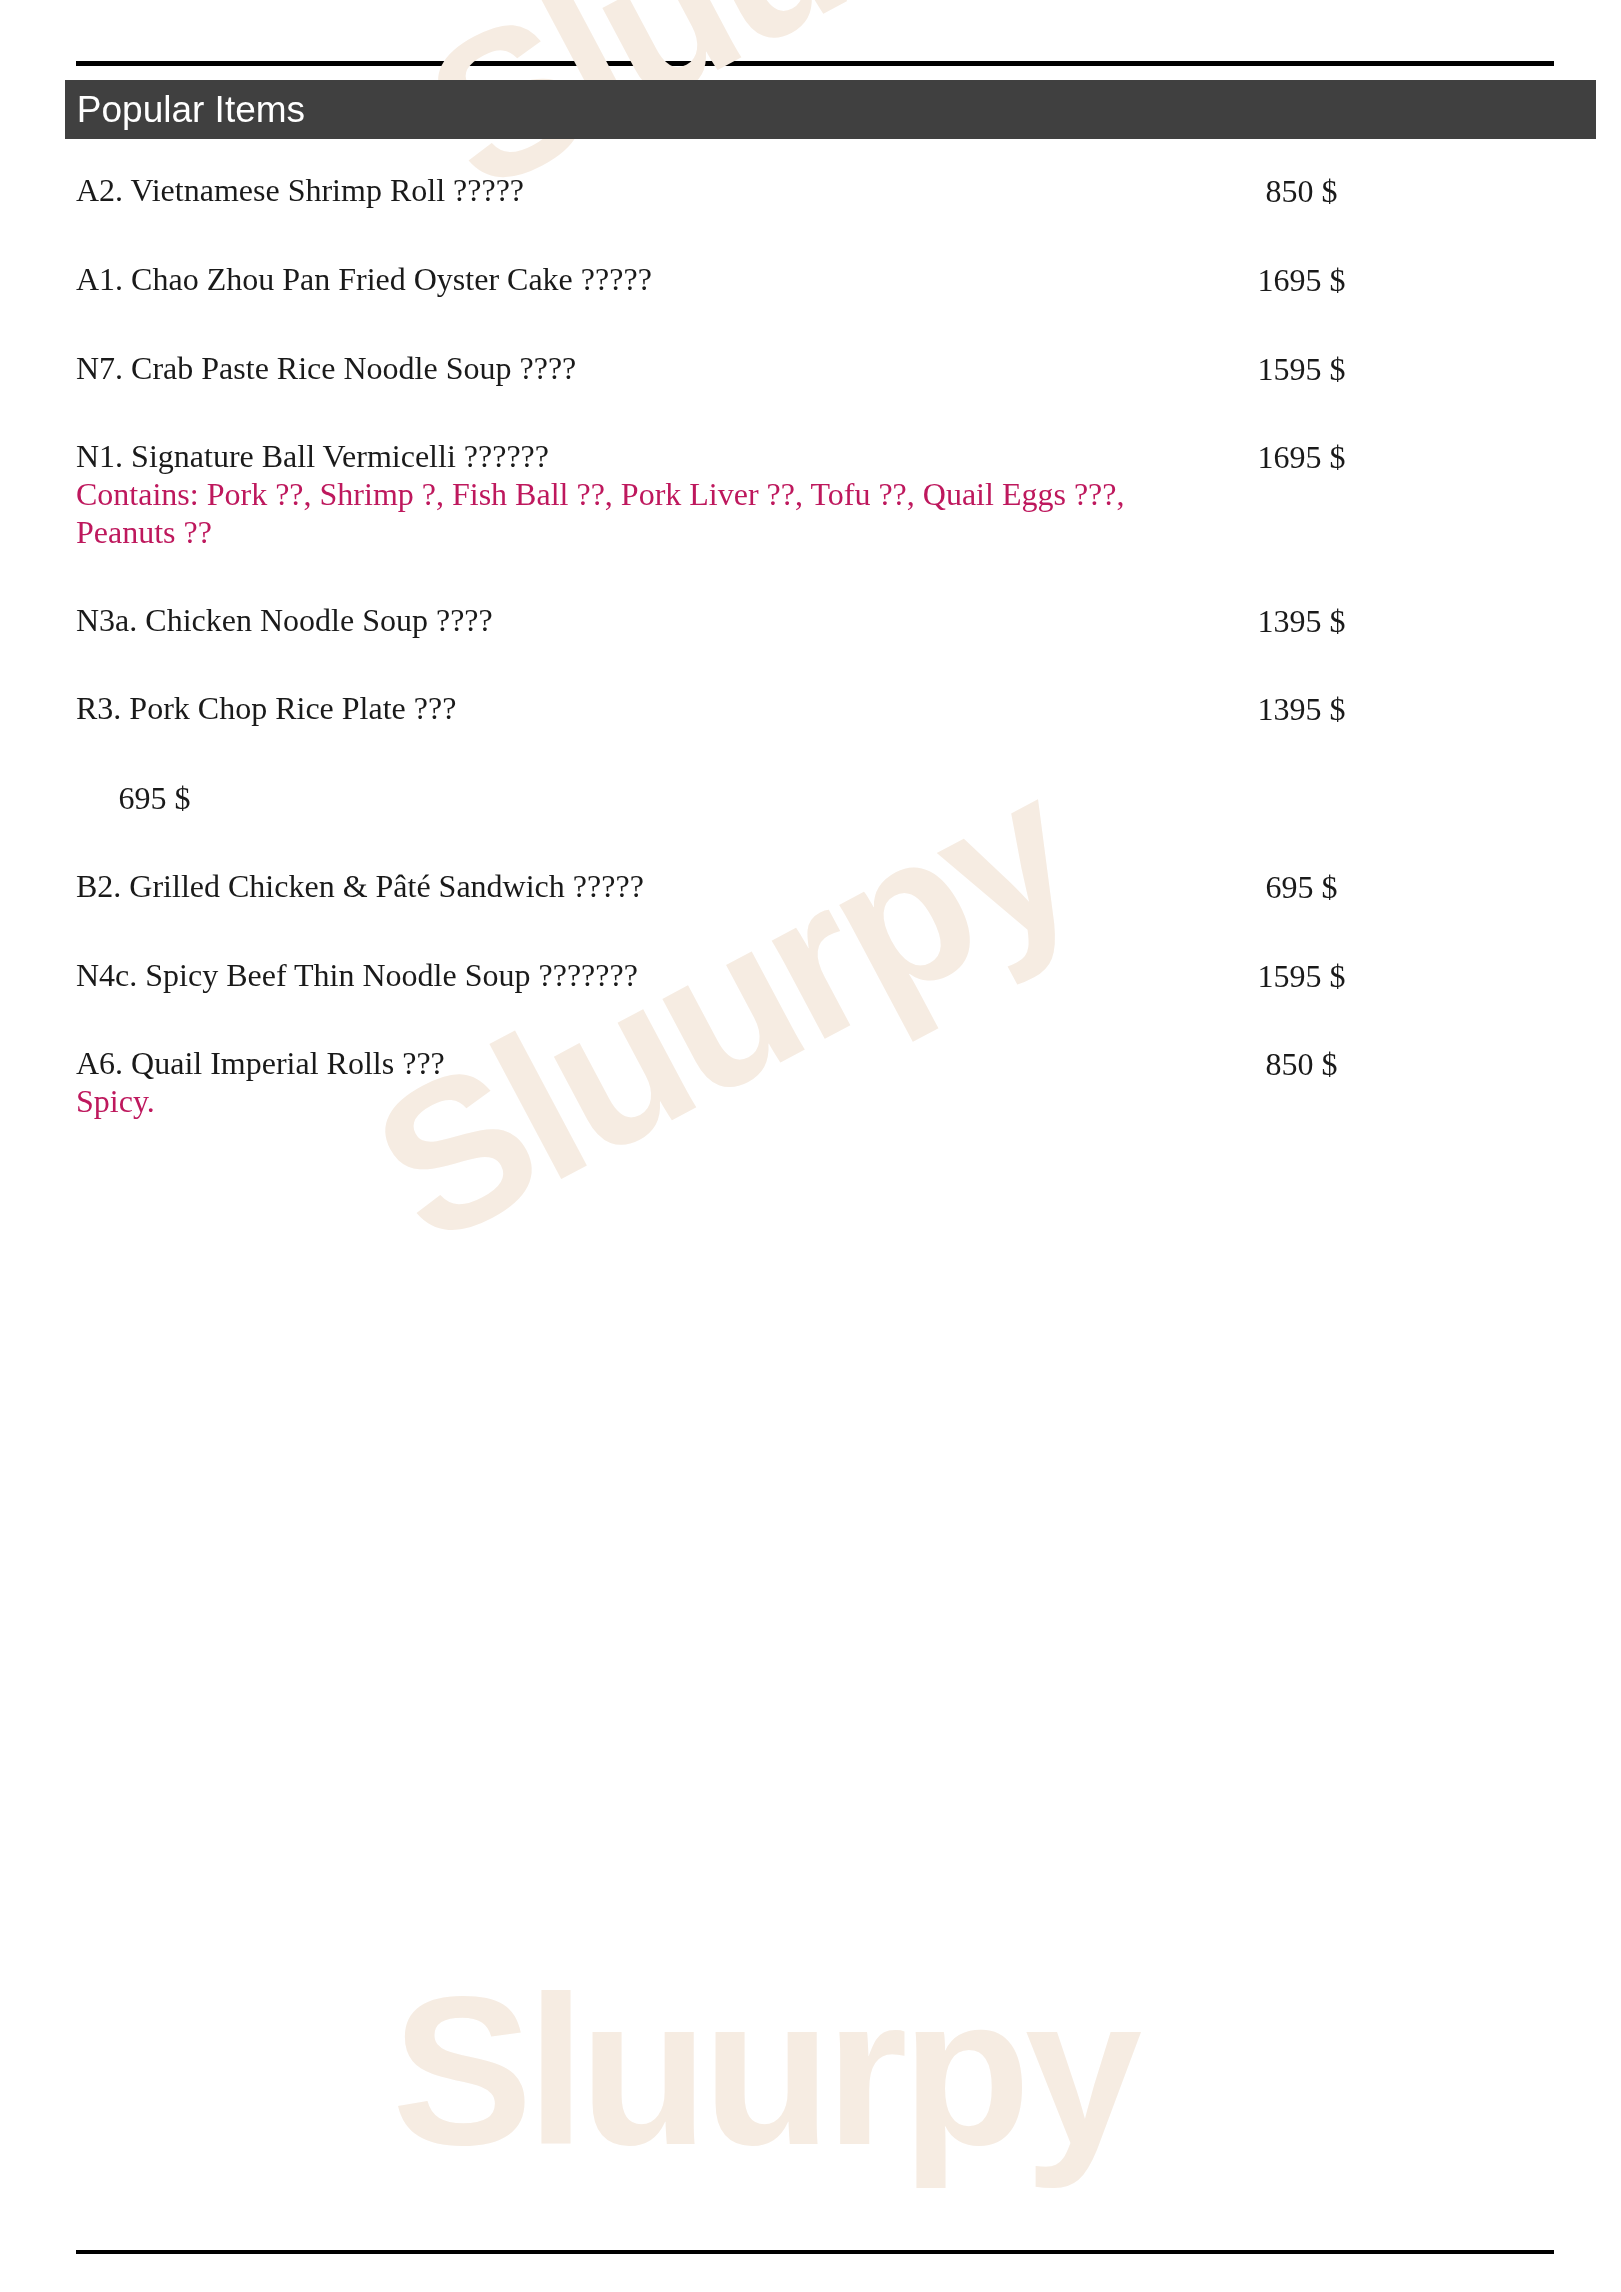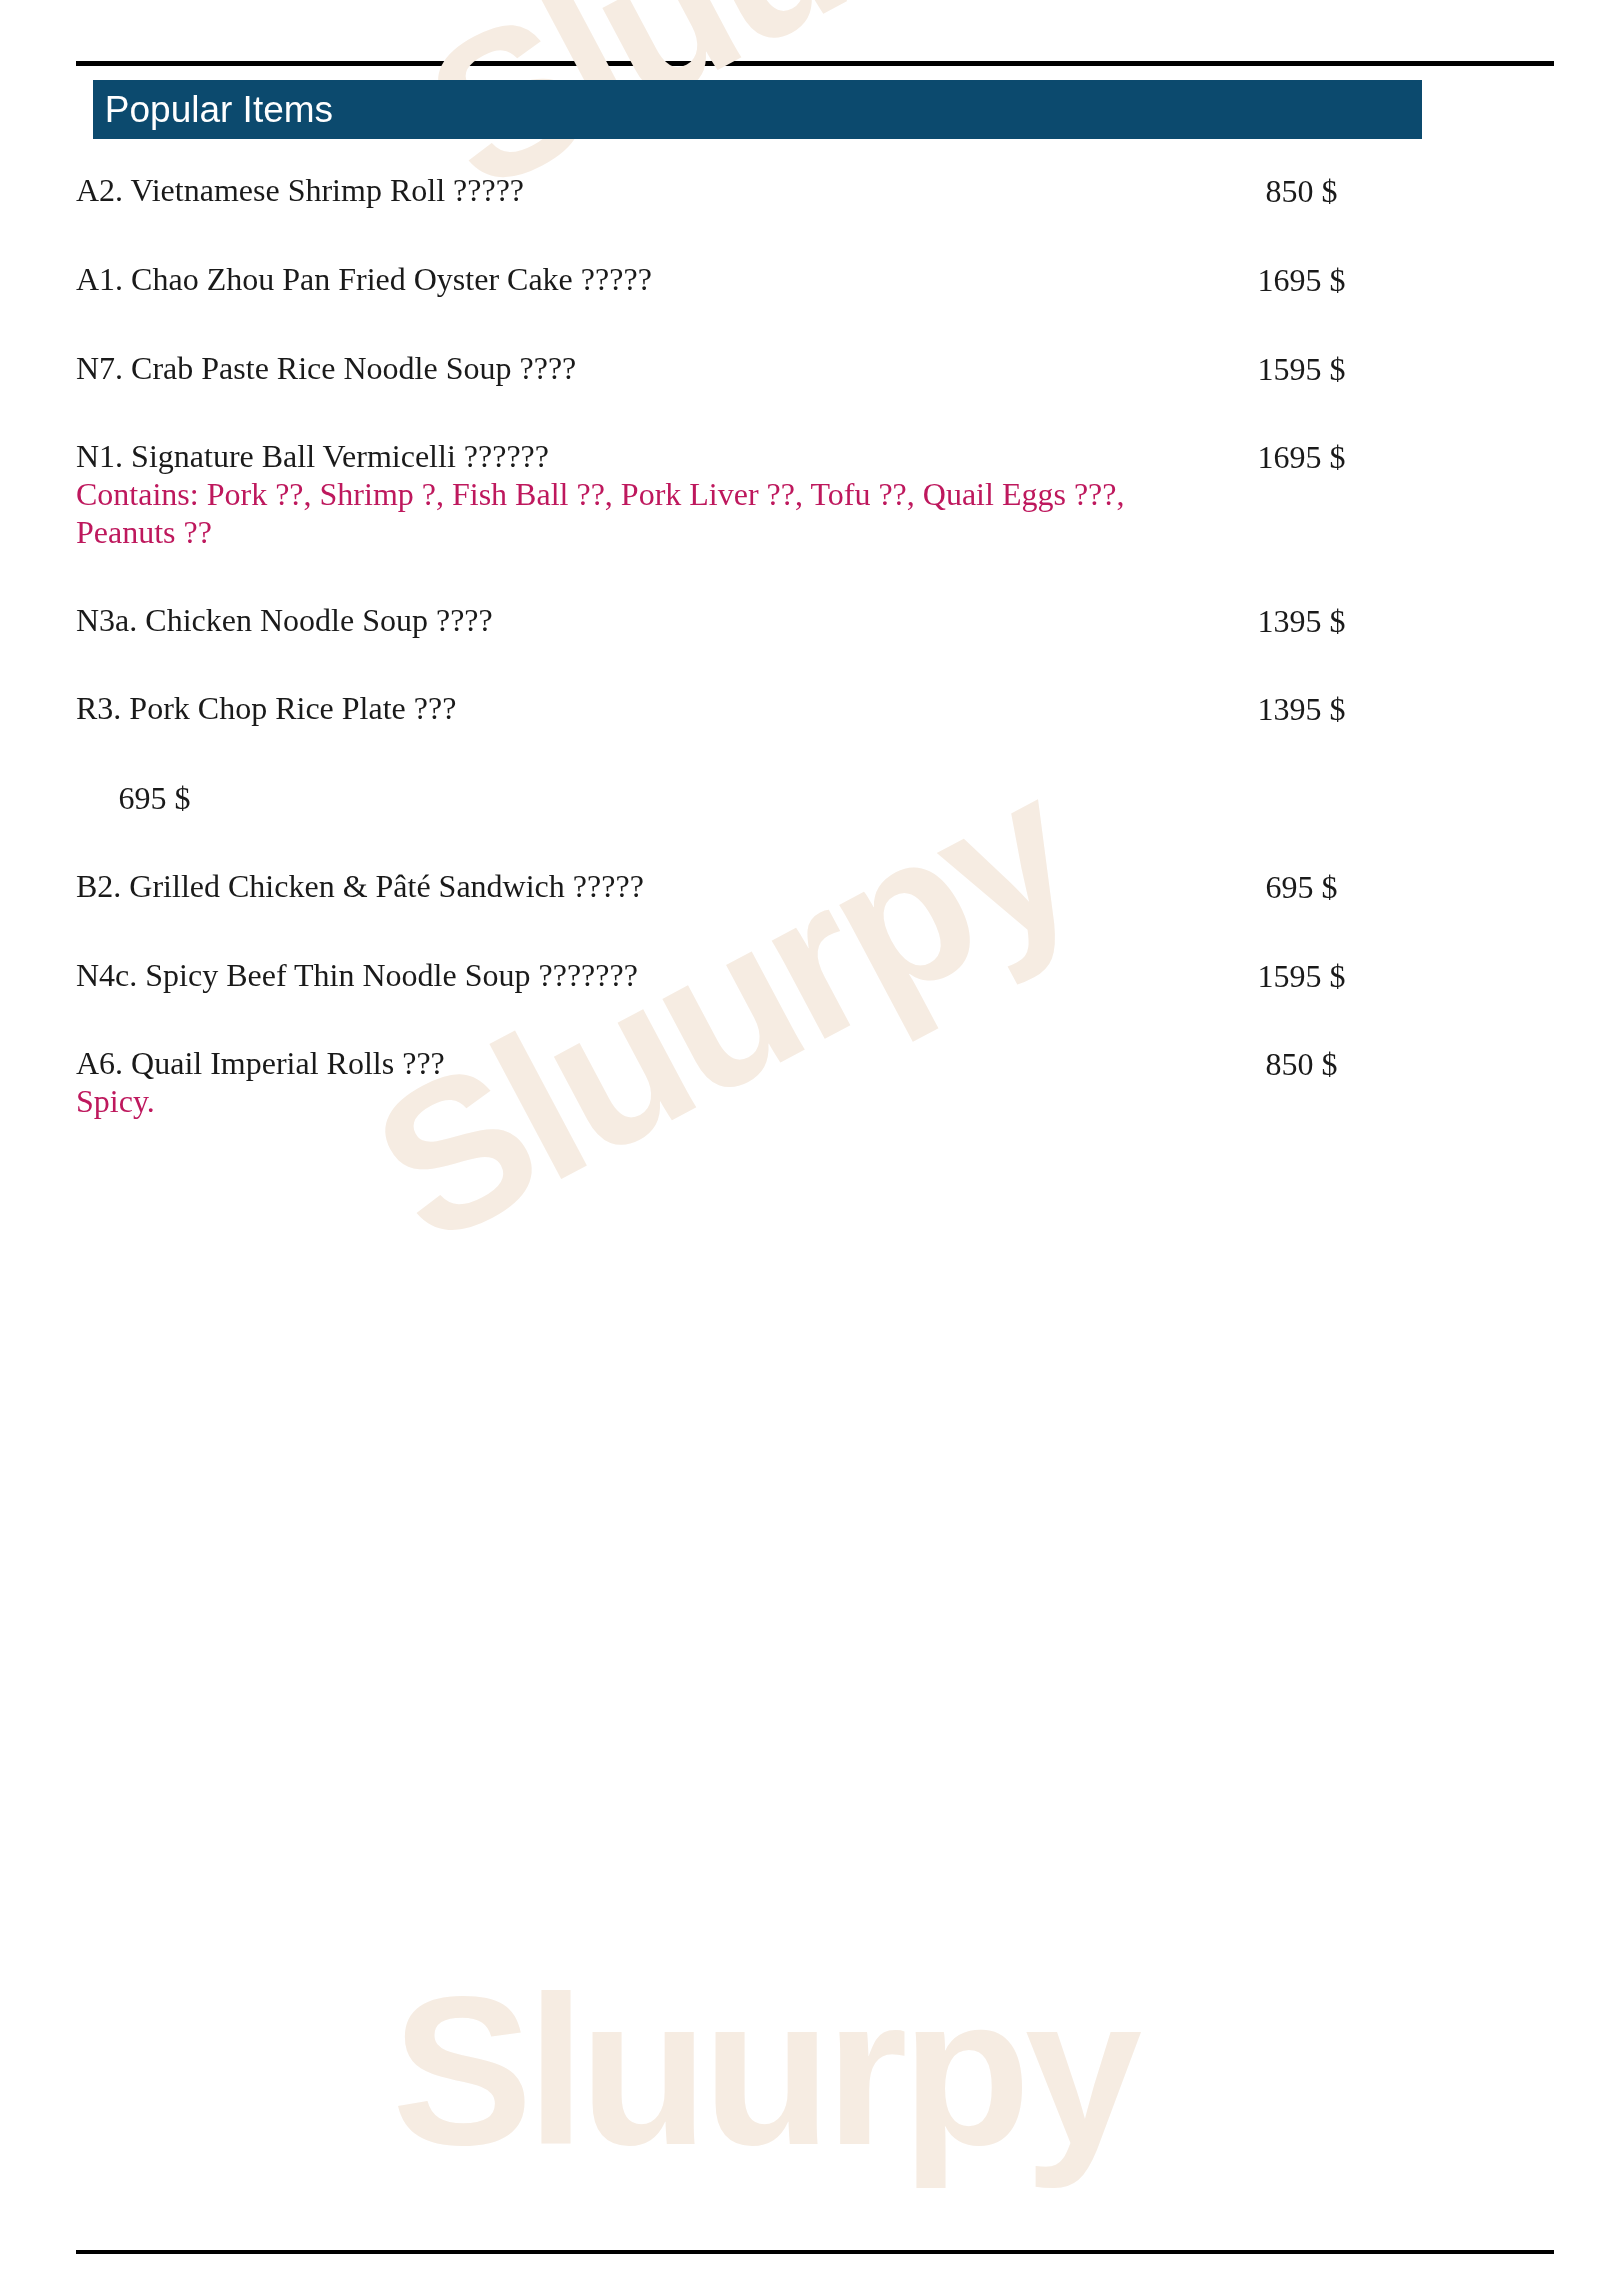--- a/index.html
+++ b/index.html
@@ -67,25 +67,25 @@
   }
   .wm-3 {
     left: 392px;
     top: 1950px;
     font-size: 211px;
   }
 
   
   .section-band {
     position: absolute;
-    left: 93px;
+    left: 65px;
     top: 80px;
-    width: 1329px;
+    width: 1531px;
     height: 59px;
-    background: #0c4a6e;
+    background: #404040;
   }
   .section-band .section-title {
     font-family: "Liberation Sans", sans-serif;
     font-size: 37px;
     color: #ffffff;
     line-height: 59px;
     padding-left: 11.8px;
     white-space: nowrap;
   }
 

